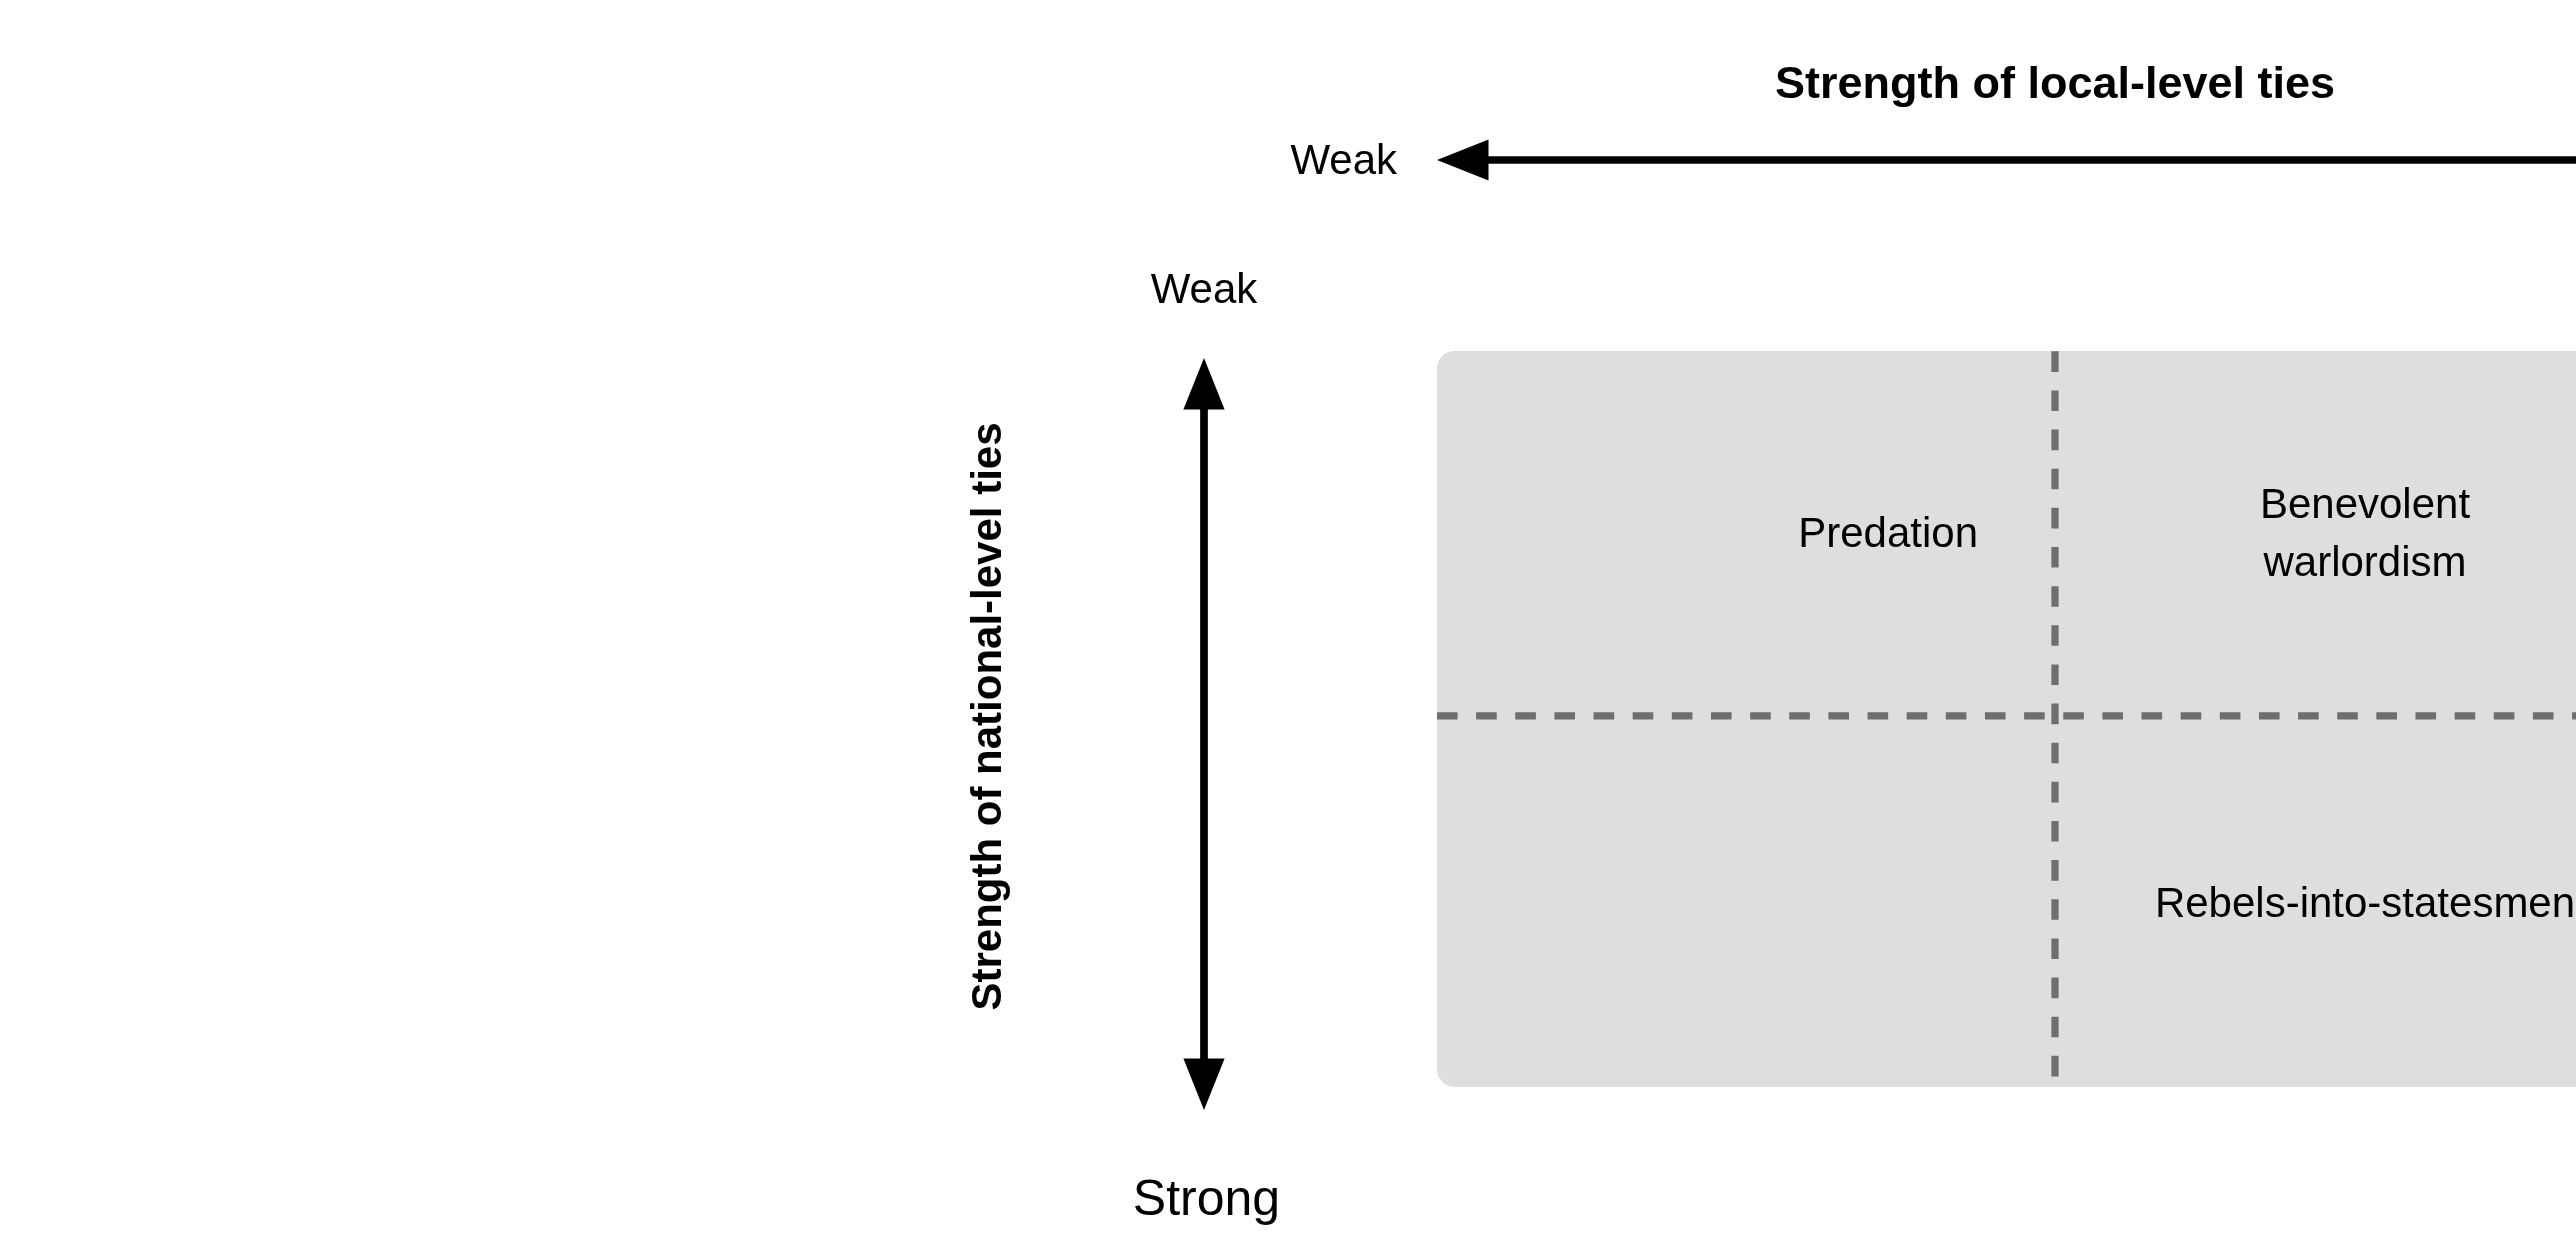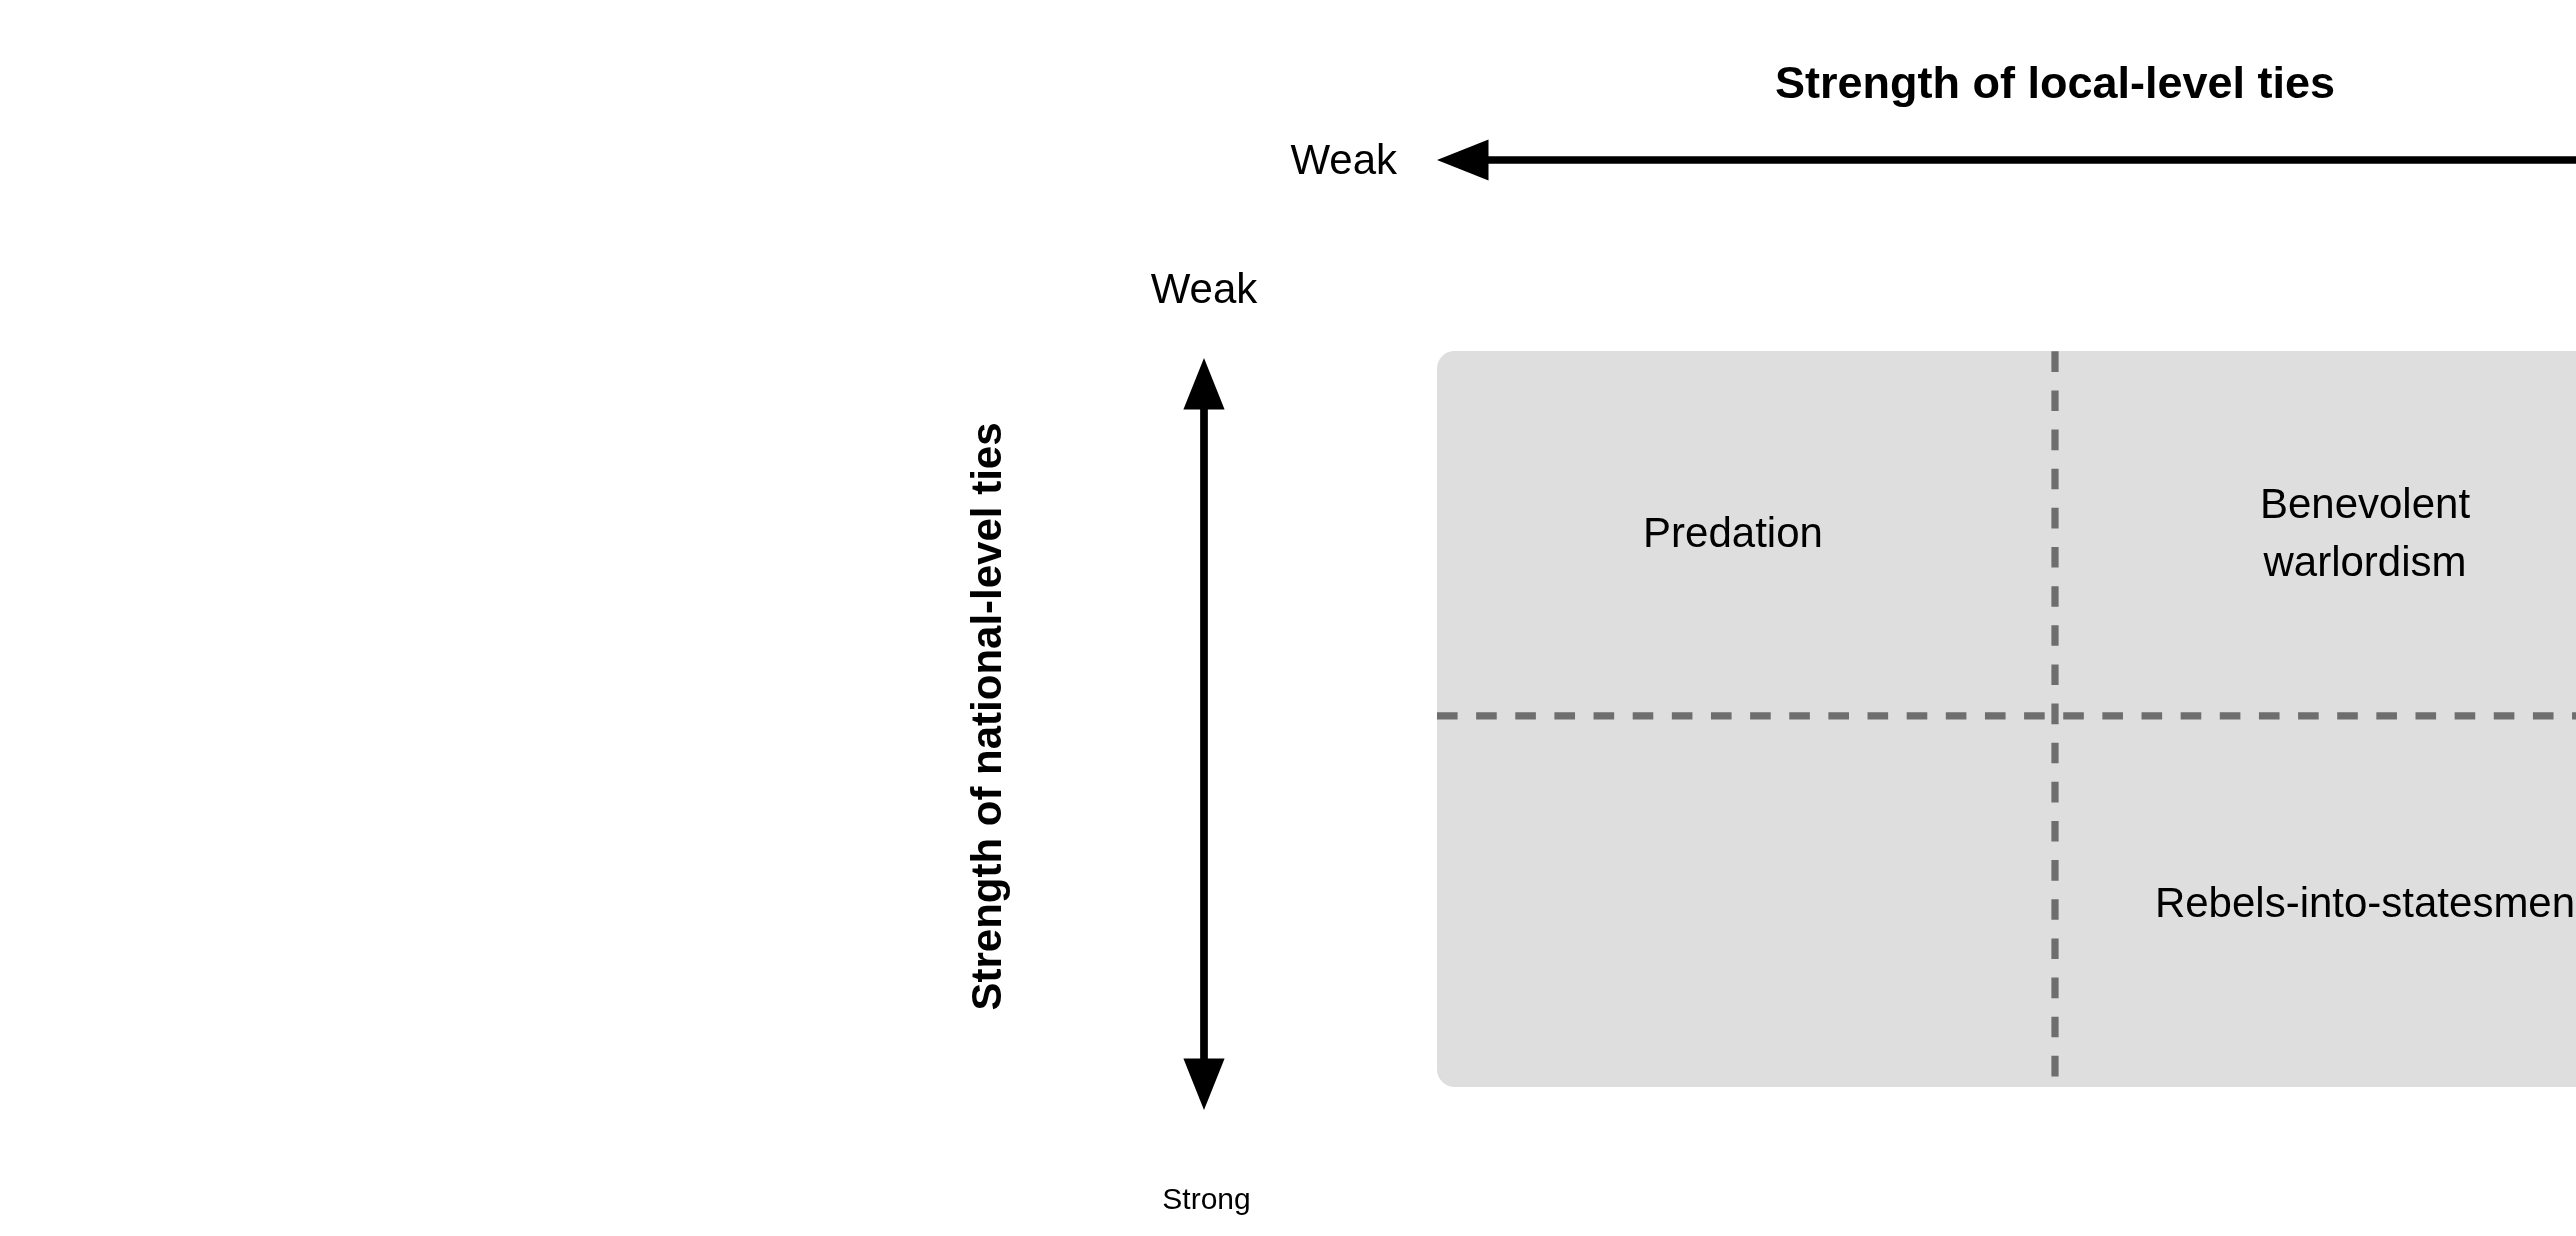--- a/index.html
+++ b/index.html
@@ -34,35 +34,35 @@
     line-height: 57px; text-align: center;
     font-size: 42px; font-weight: bold;
     transform: rotate(-90deg);
   }
   .y-min-label {
     left: 1075px; top: 260px; width: 258px; height: 57px;
     line-height: 57px; text-align: center; font-size: 42px;
   }
   .y-max-label {
     left: 1075px; top: 1170px; width: 263px; height: 57px;
-    line-height: 57px; text-align: center; font-size: 30px;
+    line-height: 57px; text-align: center; font-size: 50px;
   }
   .y-arrow { left: 1173px; top: 358px; width: 62px; height: 752px; }
 
   .matrix-box {
     left: 1437px; top: 351px; width: 1236px; height: 736px;
     background: #dedede; border-radius: 17.5px;
   }
   .matrix-dividers { left: 1437px; top: 351px; width: 1236px; height: 736px; }
 
   .quad-label {
     font-size: 42px; line-height: 52px; text-align: center;
     width: 618px;
   }
-  .quad-tl { left: 1424px; top: 507px; }
+  .quad-tl { left: 1360px; top: 507px; text-align: right; }
   .quad-tr { left: 2056px; top: 475px; line-height: 58px; }
   .quad-tr .wrap { display: inline-block; max-width: 361px; }
   .quad-bl { left: 1437px; top: 877px; }
   .quad-br { left: 2056px; top: 877px; }
 </style>
 </head>
 <body>
 
 <div class="figure">
 

